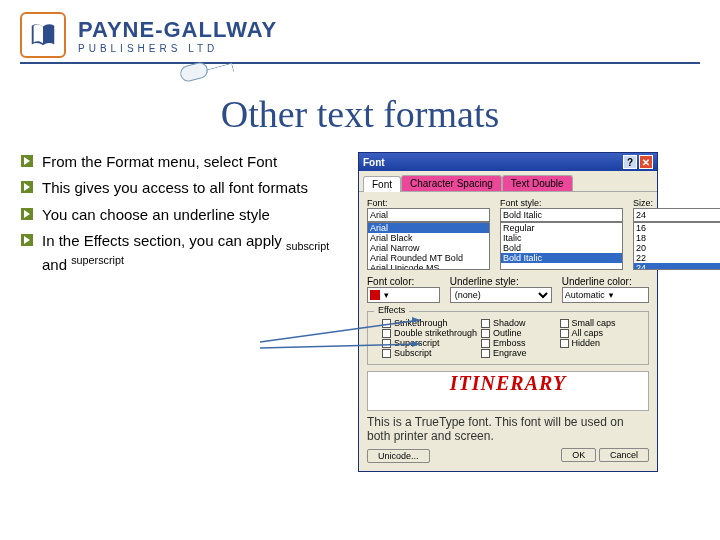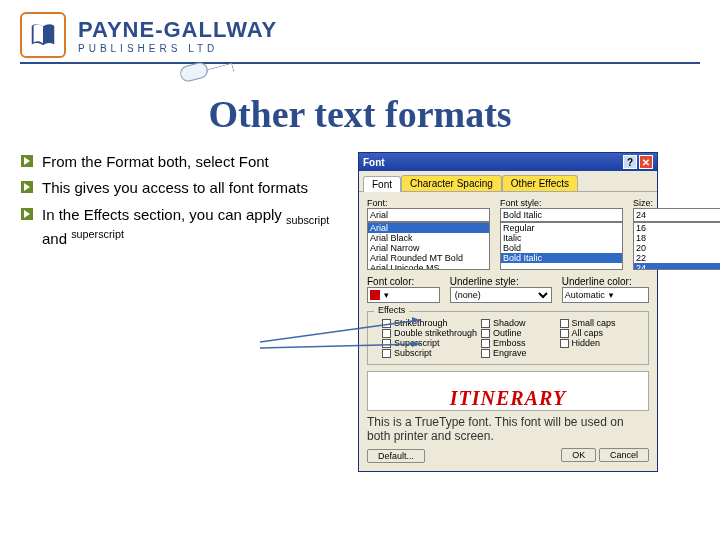--- a/index.html
+++ b/index.html
@@ -7,59 +7,59 @@
   .slide { width: 720px; height: 537px; position: relative; padding: 12px 20px; }
   .logo-row { display: flex; align-items: center; gap: 12px; }
   .logo-icon { width: 46px; height: 46px; border: 2px solid #d97a2a; border-radius: 6px; display: flex; align-items: center; justify-content: center; }
   .logo-icon svg { width: 30px; height: 30px; }
   .wordmark { color: #2d4c8a; }
   .wordmark .big { font-size: 22px; font-weight: bold; letter-spacing: 1px; }
   .wordmark .small { font-size: 10px; letter-spacing: 4px; }
   .hr-navy { border: none; border-top: 2px solid #2d4c8a; margin: 4px 0 2px; }
   .mouse { width: 28px; height: 16px; border: 1px solid #7a9ab8; border-radius: 10px; position: absolute; left: 180px; top: 64px; transform: rotate(-15deg); background: #eef3f8; }
   .mouse::after { content: ""; position: absolute; right: -26px; top: 8px; width: 26px; height: 8px; border-top: 1px solid #7a9ab8; border-right: 1px solid #7a9ab8; border-radius: 0 0 0 8px; }
-  .title { font-size: 38px; font-weight: bold; color: #2d4c8a; text-align: center; margin: 28px 0 16px; font-family: "Times New Roman", serif; }
+  .title { font-size: 38px; font-weight: normal; color: #2d4c8a; text-align: center; margin: 28px 0 16px; font-family: "Times New Roman", serif; }
   .content { display: flex; gap: 8px; align-items: flex-start; }
   .bullets { font-size: 15px; line-height: 1.35; flex: 0 0 330px; }
   .bullet { display: flex; gap: 8px; margin-bottom: 6px; }
   .bicon { flex: 0 0 14px; height: 14px; margin-top: 2px; display: inline-flex; align-items: center; justify-content: center; }
   .bicon .sq { width: 12px; height: 12px; background: #6a8a27; display: inline-block; position: relative; }
   .bicon .sq::after { content: ""; position: absolute; left: 3px; top: 2px; width: 0; height: 0; border-left: 6px solid #fff; border-top: 4px solid transparent; border-bottom: 4px solid transparent; }
   .bold { font-weight: normal; }
   .sub { font-size: 0.72em; vertical-align: sub; }
   .sup { font-size: 0.72em; vertical-align: super; }
 
   
   .dialog { font-size: 10px; color: #000; width: 300px; border: 1px solid #1a2f7a; }
   .dlg-title { background: linear-gradient(#3a5fc0,#1a3fa0); color: #fff; display: flex; align-items: center; padding: 2px 4px; font-weight: bold; }
   .dlg-title .t { flex: 1; }
   .dlg-title .hbtn { width: 14px; height: 14px; background: #cdd9ef; color: #000; display: inline-flex; align-items: center; justify-content: center; margin-left: 2px; font-size: 10px; border: 1px solid #fff; }
   .dlg-title .close { background: #e04a2f; color: #fff; }
   .tabs { display: flex; gap: 0; background: #ece9d8; border-bottom: 1px solid #aaa; padding: 4px 4px 0; }
-  .tab { padding: 2px 8px; background: #fde047; border: 1px solid #aaa; border-bottom: none; border-radius: 3px 3px 0 0; }
+  .tab { padding: 2px 8px; background: #ec4899; border: 1px solid #aaa; border-bottom: none; border-radius: 3px 3px 0 0; }
   .tab.active { background: #fff; position: relative; top: 1px; }
   .dlg-body { background: #ece9d8; padding: 6px 8px 8px; }
   .row3 { display: flex; gap: 10px; }
   .fld { display: flex; flex-direction: column; }
   .fld label { font-size: 9px; }
   .fld input { font-size: 9px; height: 14px; padding: 0 2px; border: 1px solid #7a7a7a; background: #fff; }
   .listbox { width: 100%; height: 48px; border: 1px solid #7a7a7a; background: #fff; overflow: hidden; font-size: 9px; }
   .listbox .item { padding: 0 2px; }
   .listbox .sel { background: #316ac5; color: #fff; }
   .underlinerow { display: flex; gap: 10px; margin-top: 6px; }
   .combo { display: flex; flex-direction: column; }
   .combo select { font-size: 9px; height: 16px; border: 1px solid #7a7a7a; background: #fff; }
   .swatch { border: 1px solid #7a7a7a; background: #fff; height: 16px; display: inline-flex; align-items: center; gap: 4px; padding: 0 2px; font-size: 9px; }
   .swatch .chip { width: 10px; height: 10px; background: #000; }
   .effects { border: 1px solid #aaa; margin-top: 8px; padding: 0 14px 6px; position: relative; }
   .effects .legend { position: absolute; top: -7px; left: 6px; background: #ece9d8; padding: 0 4px; font-size: 9px; }
   .effgrid { display: grid; grid-template-columns: repeat(3,1fr); column-gap: 4px; font-size: 9px; margin-top: 6px; }
   .chk { display: flex; align-items: center; gap: 3px; white-space: nowrap; }
   .chk .box { width: 9px; height: 9px; border: 1px solid #555; background: #fff; flex: 0 0 9px; }
-  .preview { border: 1px solid #aaa; background: #fff; height: 40px; display: flex; align-items: flex-end; justify-content: center; margin-top: 6px; }
+  .preview { border: 1px solid #aaa; background: #fff; height: 40px; display: flex; align-items: flex-start; justify-content: center; margin-top: 6px; }
   .preview .s { font-style: italic; font-weight: bold; color: #c00; font-size: 20px; font-family: "Times New Roman", serif; letter-spacing: 1px; }
   .ttnote { font-size: 12px; color: #333; margin-top: 4px; }
   .btnrow { display: flex; justify-content: space-between; margin-top: 6px; }
   .btn { font-size: 9px; padding: 1px 10px; background: #ece9d8; border: 1px solid #888; border-radius: 2px; }
   .arrow-lines { position: absolute; left: 260px; top: 306px; pointer-events: none; }
 </style>
 </head>
 <body>
 
 <div class="slide">
@@ -80,49 +80,55 @@
 
   <div class="title">Other text formats</div>
 
   <div class="content">
     <div class="bullets">
       <div class="bullet">
         <span class="bicon">
             <span class="sq"></span>
           </span>
         <span>
-          <span>From the </span><span class="bold">Format</span><span> both, select </span><span class="bold">Font</span>
+          <span>From the </span><span class="bold">Format</span><span> menu, select </span><span class="bold">Font</span>
         </span>
       </div>
       <div class="bullet">
         <span class="bicon">
             <span class="sq"></span>
           </span>
         <span>This gives you access to all font formats</span>
+      </div>
+      <div class="bullet">
+        <span class="bicon">
+            <span class="sq"></span>
+          </span>
+        <span>You can choose an underline style</span>
       </div>
       <div class="bullet">
         <span class="bicon">
             <span class="sq"></span>
           </span>
         <span>
           <span>In the Effects section, you can apply </span><span class="sub">subscript</span><span> and </span><span class="sup">superscript</span>
         </span>
       </div>
     </div>
 
     <div class="dialog">
       <div class="dlg-title">
         <span class="t">Font</span>
         <span class="hbtn">?</span>
         <span class="hbtn close">✕</span>
       </div>
       <div class="tabs">
         <div class="tab active">Font</div>
         <div class="tab">Character Spacing</div>
-        <div class="tab">Other Effects</div>
+        <div class="tab">Text Double</div>
       </div>
       <div class="dlg-body">
         <div class="row3">
           <div class="fld" style="flex:2">
             <label>Font:</label>
             <input value="Arial" style="">
             <div class="listbox">
               <div class="item sel">Arial</div>
               <div class="item">Arial Black</div>
               <div class="item">Arial Narrow</div>
@@ -220,21 +226,21 @@
               </span>
           </div>
         </div>
 
         <div class="preview">
           <span class="s">ITINERARY</span>
         </div>
         <div class="ttnote">This is a TrueType font. This font will be used on both printer and screen.</div>
 
         <div class="btnrow">
-          <span class="btn">Default...</span>
+          <span class="btn">Unicode...</span>
           <span>
             <span class="btn">OK</span>
             <span class="btn">Cancel</span>
           </span>
         </div>
       </div>
     </div>
   </div>
 
   <svg class="arrow-lines" width="200" height="60">

